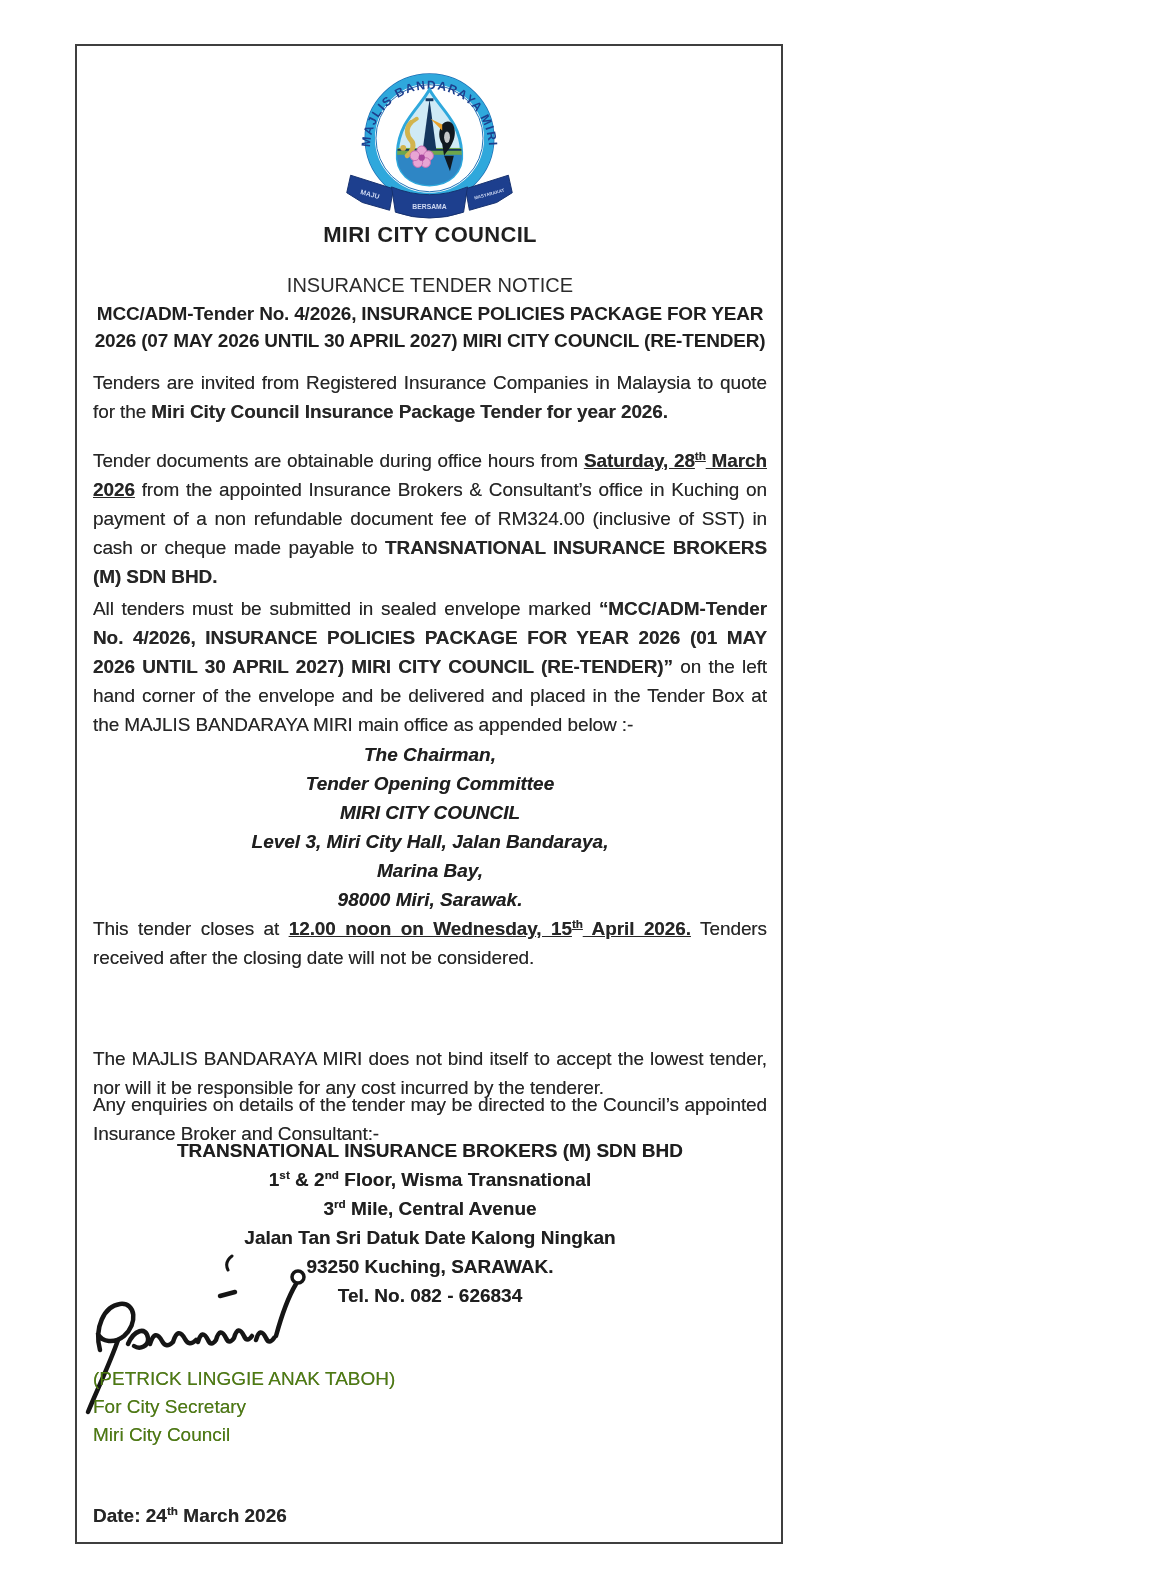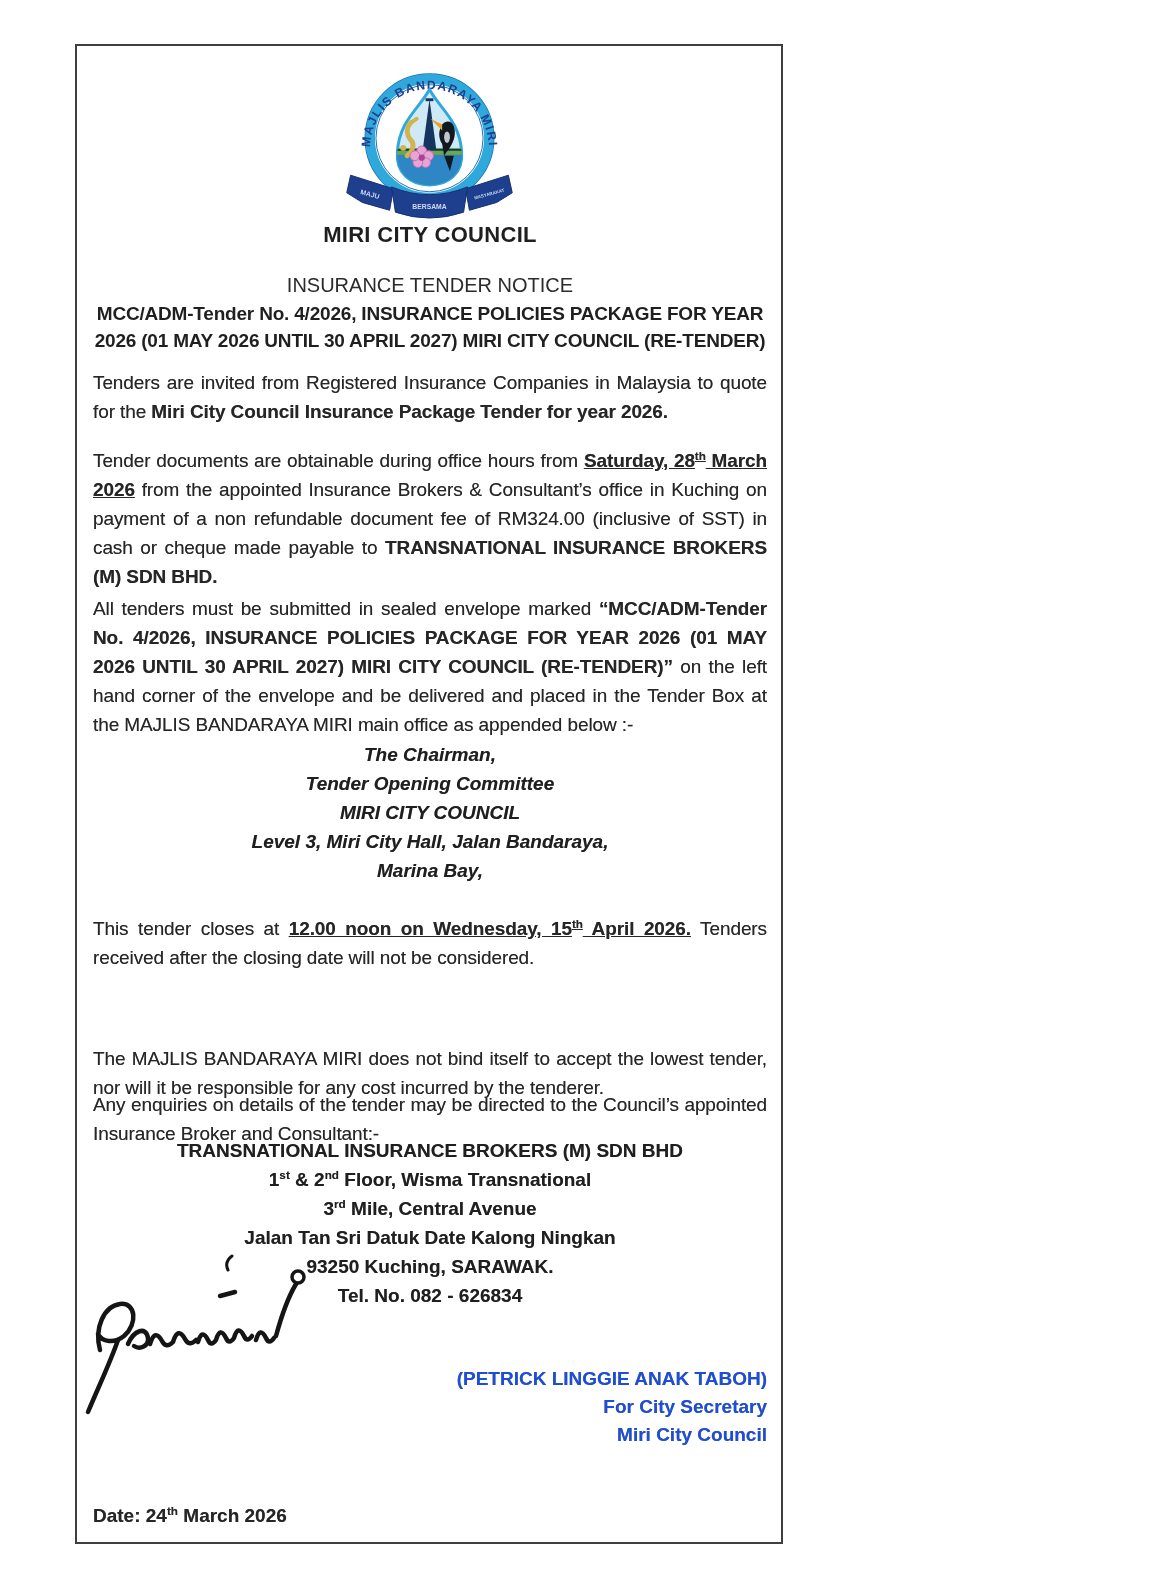--- a/index.html
+++ b/index.html
@@ -23,21 +23,21 @@
   .org-name{font-size:22px;font-weight:700;letter-spacing:.3px;color:#1f1f1f;}
   .notice-title{font-size:20px;color:#2b2b2b;}
   .tender-heading{font-size:19px;font-weight:700;line-height:27px;letter-spacing:-0.2px;color:#1f1f1f;white-space:nowrap;}
   p.body{
     font-size:19px;line-height:29px;margin:0;
     text-align:justify;letter-spacing:-0.1px;
     text-shadow:0 0 .4px rgba(40,40,40,.55);
   }
   .addr{font-size:19px;font-weight:700;line-height:29px;text-align:center;color:#1f1f1f;
         text-shadow:0 0 .4px rgba(40,40,40,.55);}
-  .sig-text{font-size:19px;font-weight:700;color:#1d4ed8;text-shadow:0 0 .4px rgba(40,40,40,.55);text-align:right;}
+  .sig-text{font-size:19px;font-weight:400;color:#4d7c0f;text-shadow:0 0 .4px rgba(40,40,40,.55);}
   .date-line{font-size:19px;line-height:29px;text-shadow:0 0 .4px rgba(40,40,40,.55);}
   .logo-wrap{position:absolute;top:20px;left:0;right:0;text-align:center;}
   svg text{font-family:"Liberation Sans","DejaVu Sans",sans-serif;}
 </style>
 </head>
 <body>
 
 <div class="frame">
 
   <div class="logo-wrap">
@@ -102,35 +102,36 @@
       </g>
     </svg>
   </div>
 
   <div class="abs center org-name" style="top:176px;">MIRI CITY COUNCIL</div>
 
   <div class="abs center notice-title" style="top:228px;">INSURANCE TENDER NOTICE</div>
 
   <div class="abs center tender-heading" style="top:254px;">
     <div>MCC/ADM-Tender No. 4/2026, INSURANCE POLICIES PACKAGE FOR YEAR</div>
-    <div>2026 (01 MAY 2026 UNTIL 30 APRIL 2027) MIRI CITY COUNCIL (RE-TENDER)</div>
+    <div>2026 (07 MAY 2026 UNTIL 30 APRIL 2027) MIRI CITY COUNCIL (RE-TENDER)</div>
   </div>
 
   <p class="body abs" style="top:322px;"><span>Tenders are invited from Registered Insurance Companies in Malaysia to quote for the </span><span class="b">Miri City Council Insurance Package Tender for year 2026.</span></p>
 
   <p class="body abs" style="top:400px;"><span>Tender documents are obtainable during office hours from </span><span class="b u">Saturday, 28</span><sup class="b u">th</sup><span class="b u"> March 2026</span><span> from the appointed Insurance Brokers &amp; Consultant’s office in Kuching on payment of a non refundable document fee of RM324.00 (inclusive of SST) in cash or cheque made payable to </span><span class="b">TRANSNATIONAL INSURANCE BROKERS (M) SDN BHD.</span></p>
 
   <p class="body abs" style="top:548px;"><span>All tenders must be submitted in sealed envelope marked </span><span class="b">“MCC/ADM-Tender No. 4/2026, INSURANCE POLICIES PACKAGE FOR YEAR 2026 (01 MAY 2026 UNTIL 30 APRIL 2027) MIRI CITY COUNCIL (RE-TENDER)”</span><span> on the left hand corner of the envelope and be delivered and placed in the Tender Box at the MAJLIS BANDARAYA MIRI main office as appended below :-</span></p>
 
   <div class="addr abs" style="top:694px;font-style:italic;">
     <div>The Chairman,</div>
     <div>Tender Opening Committee</div>
     <div>MIRI CITY COUNCIL</div>
     <div>Level 3, Miri City Hall, Jalan Bandaraya,</div>
     <div>Marina Bay,</div>
+    <div>98000 Miri, Sarawak.</div>
   </div>
 
   <p class="body abs" style="top:868px;"><span>This tender closes at </span><span class="b u">12.00 noon on Wednesday, 15</span><sup class="b u">th</sup><span class="b u"> April 2026.</span><span> Tenders received after the closing date will not be considered.</span></p>
 
   <p class="body abs" style="top:998px;"><span>The MAJLIS BANDARAYA MIRI does not bind itself to accept the lowest tender, nor will it be responsible for any cost incurred by the tenderer.</span></p>
 
   <p class="body abs" style="top:1044px;"><span>Any enquiries on details of the tender may be directed to the Council’s appointed Insurance Broker and Consultant:-</span></p>
 
   <div class="addr abs" style="top:1090px;">
     <div><span class="b">TRANSNATIONAL INSURANCE BROKERS (M) SDN BHD</span></div>

